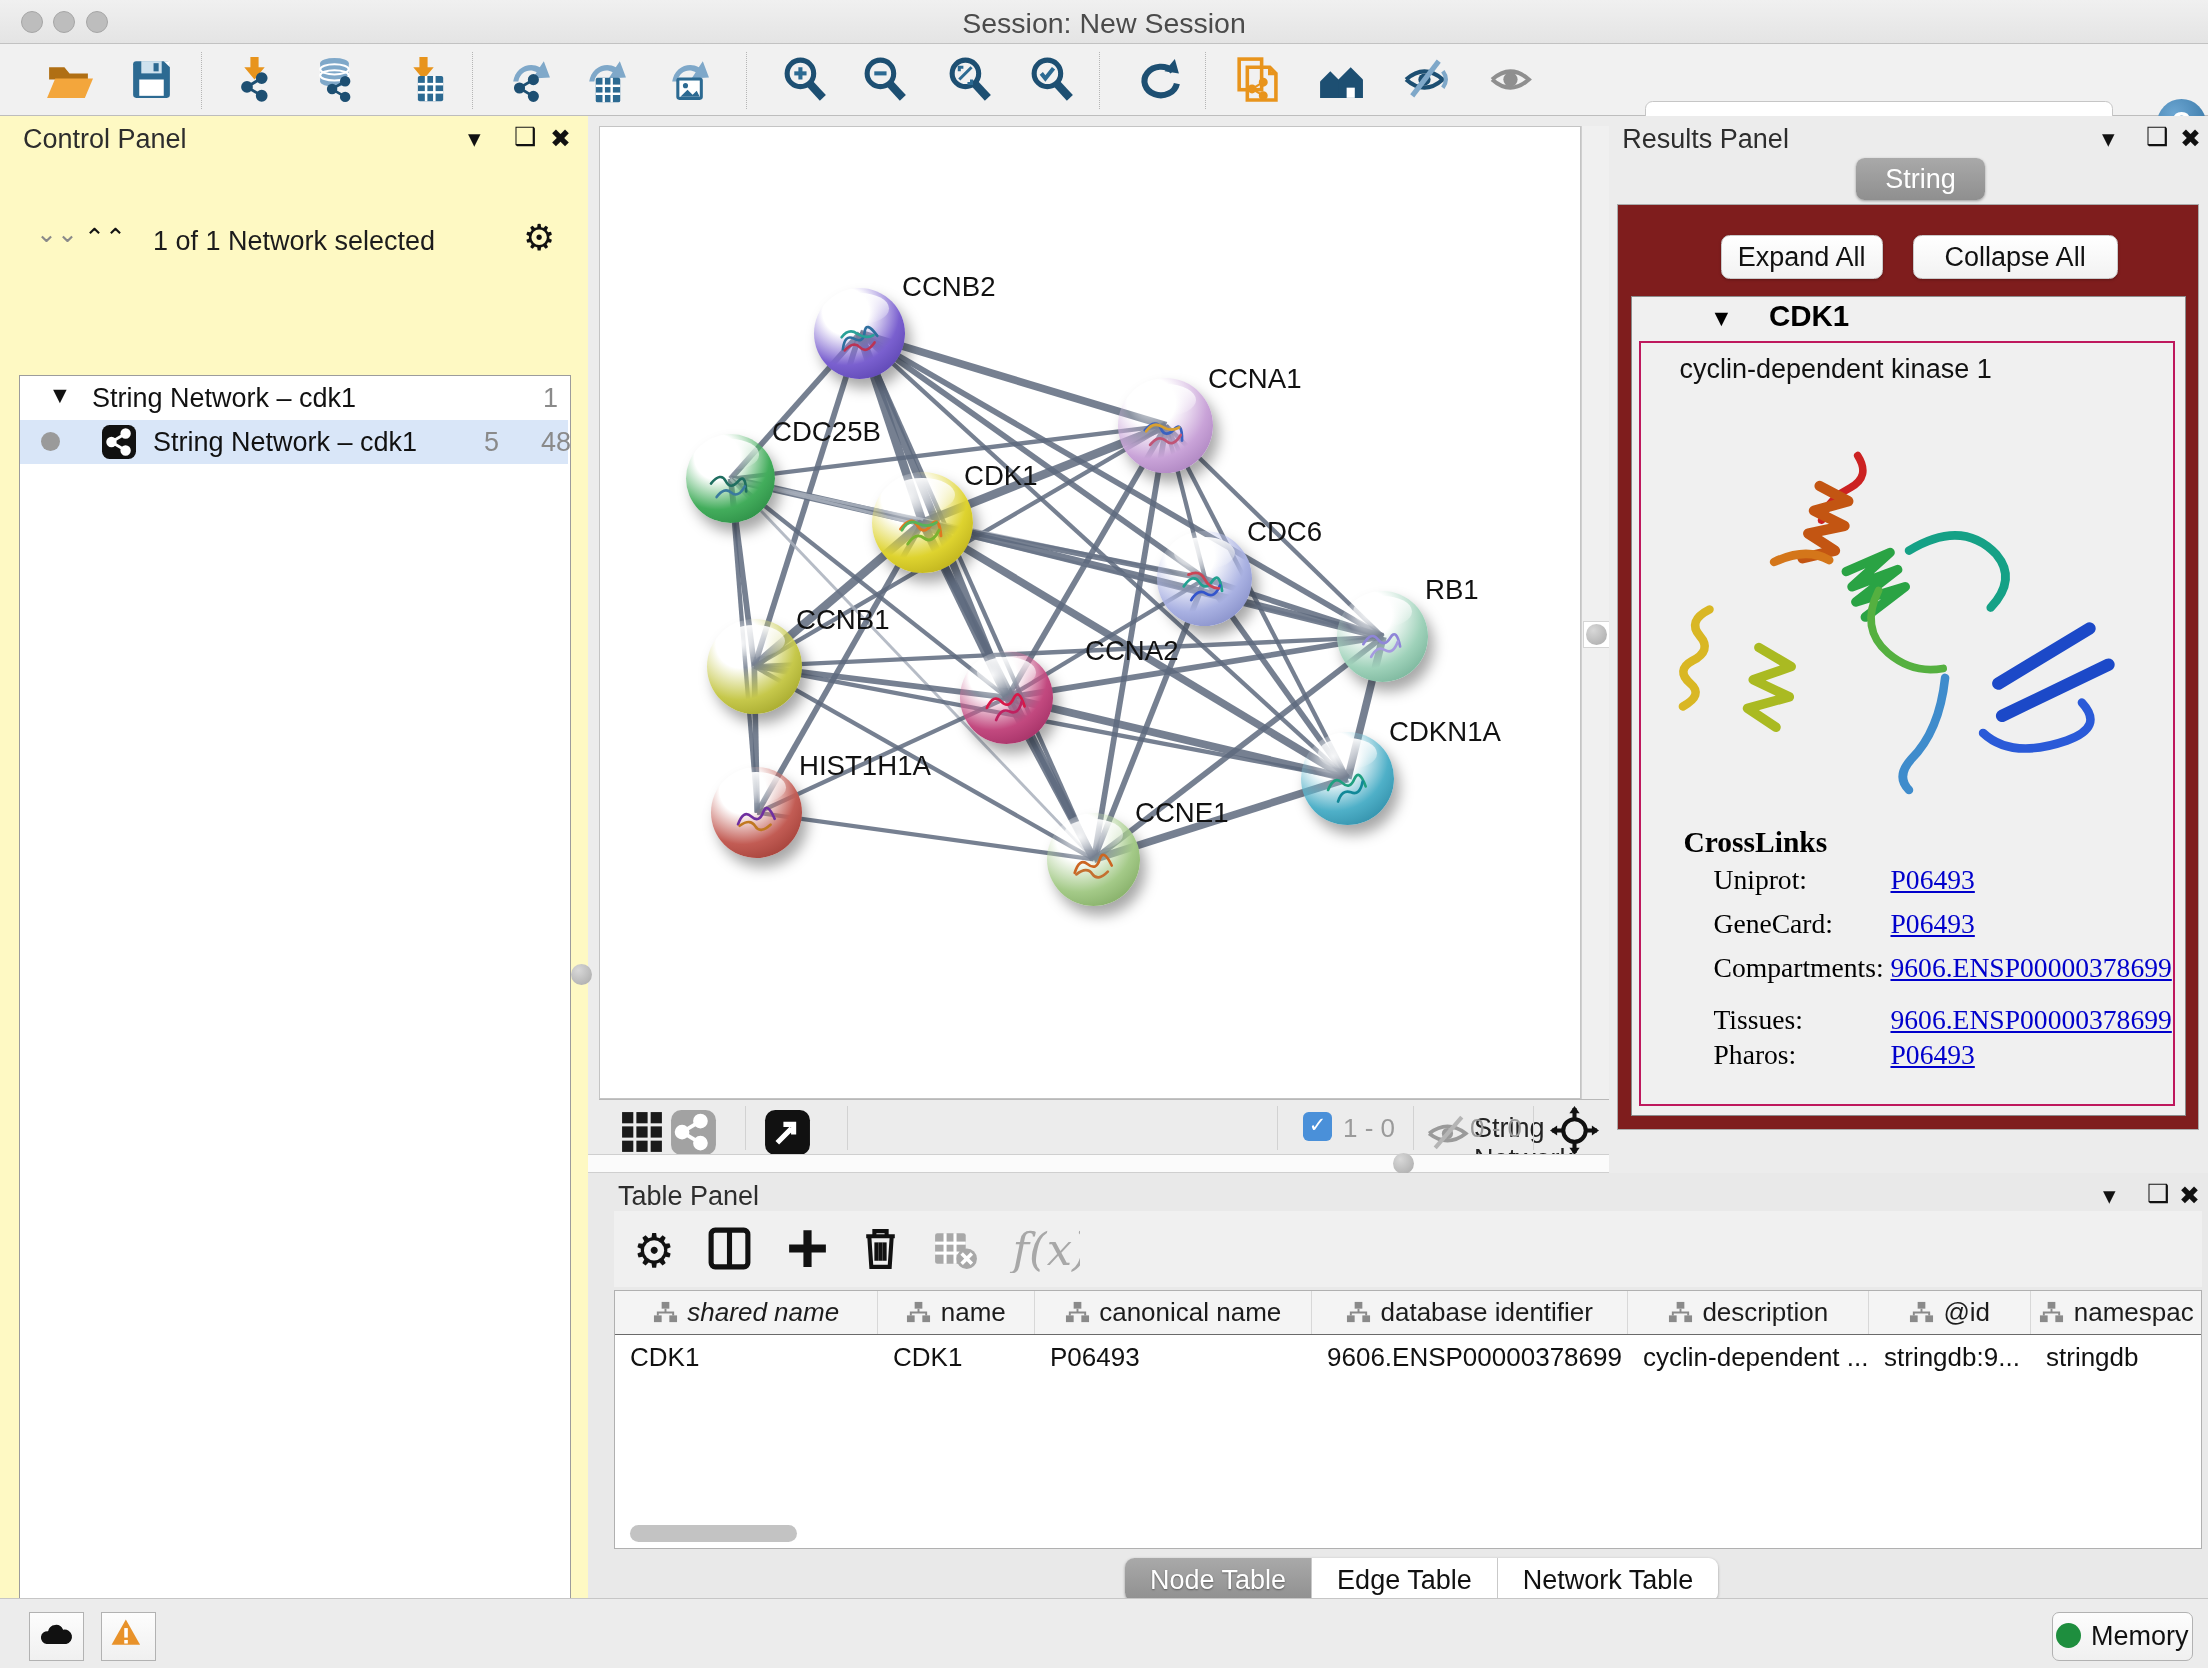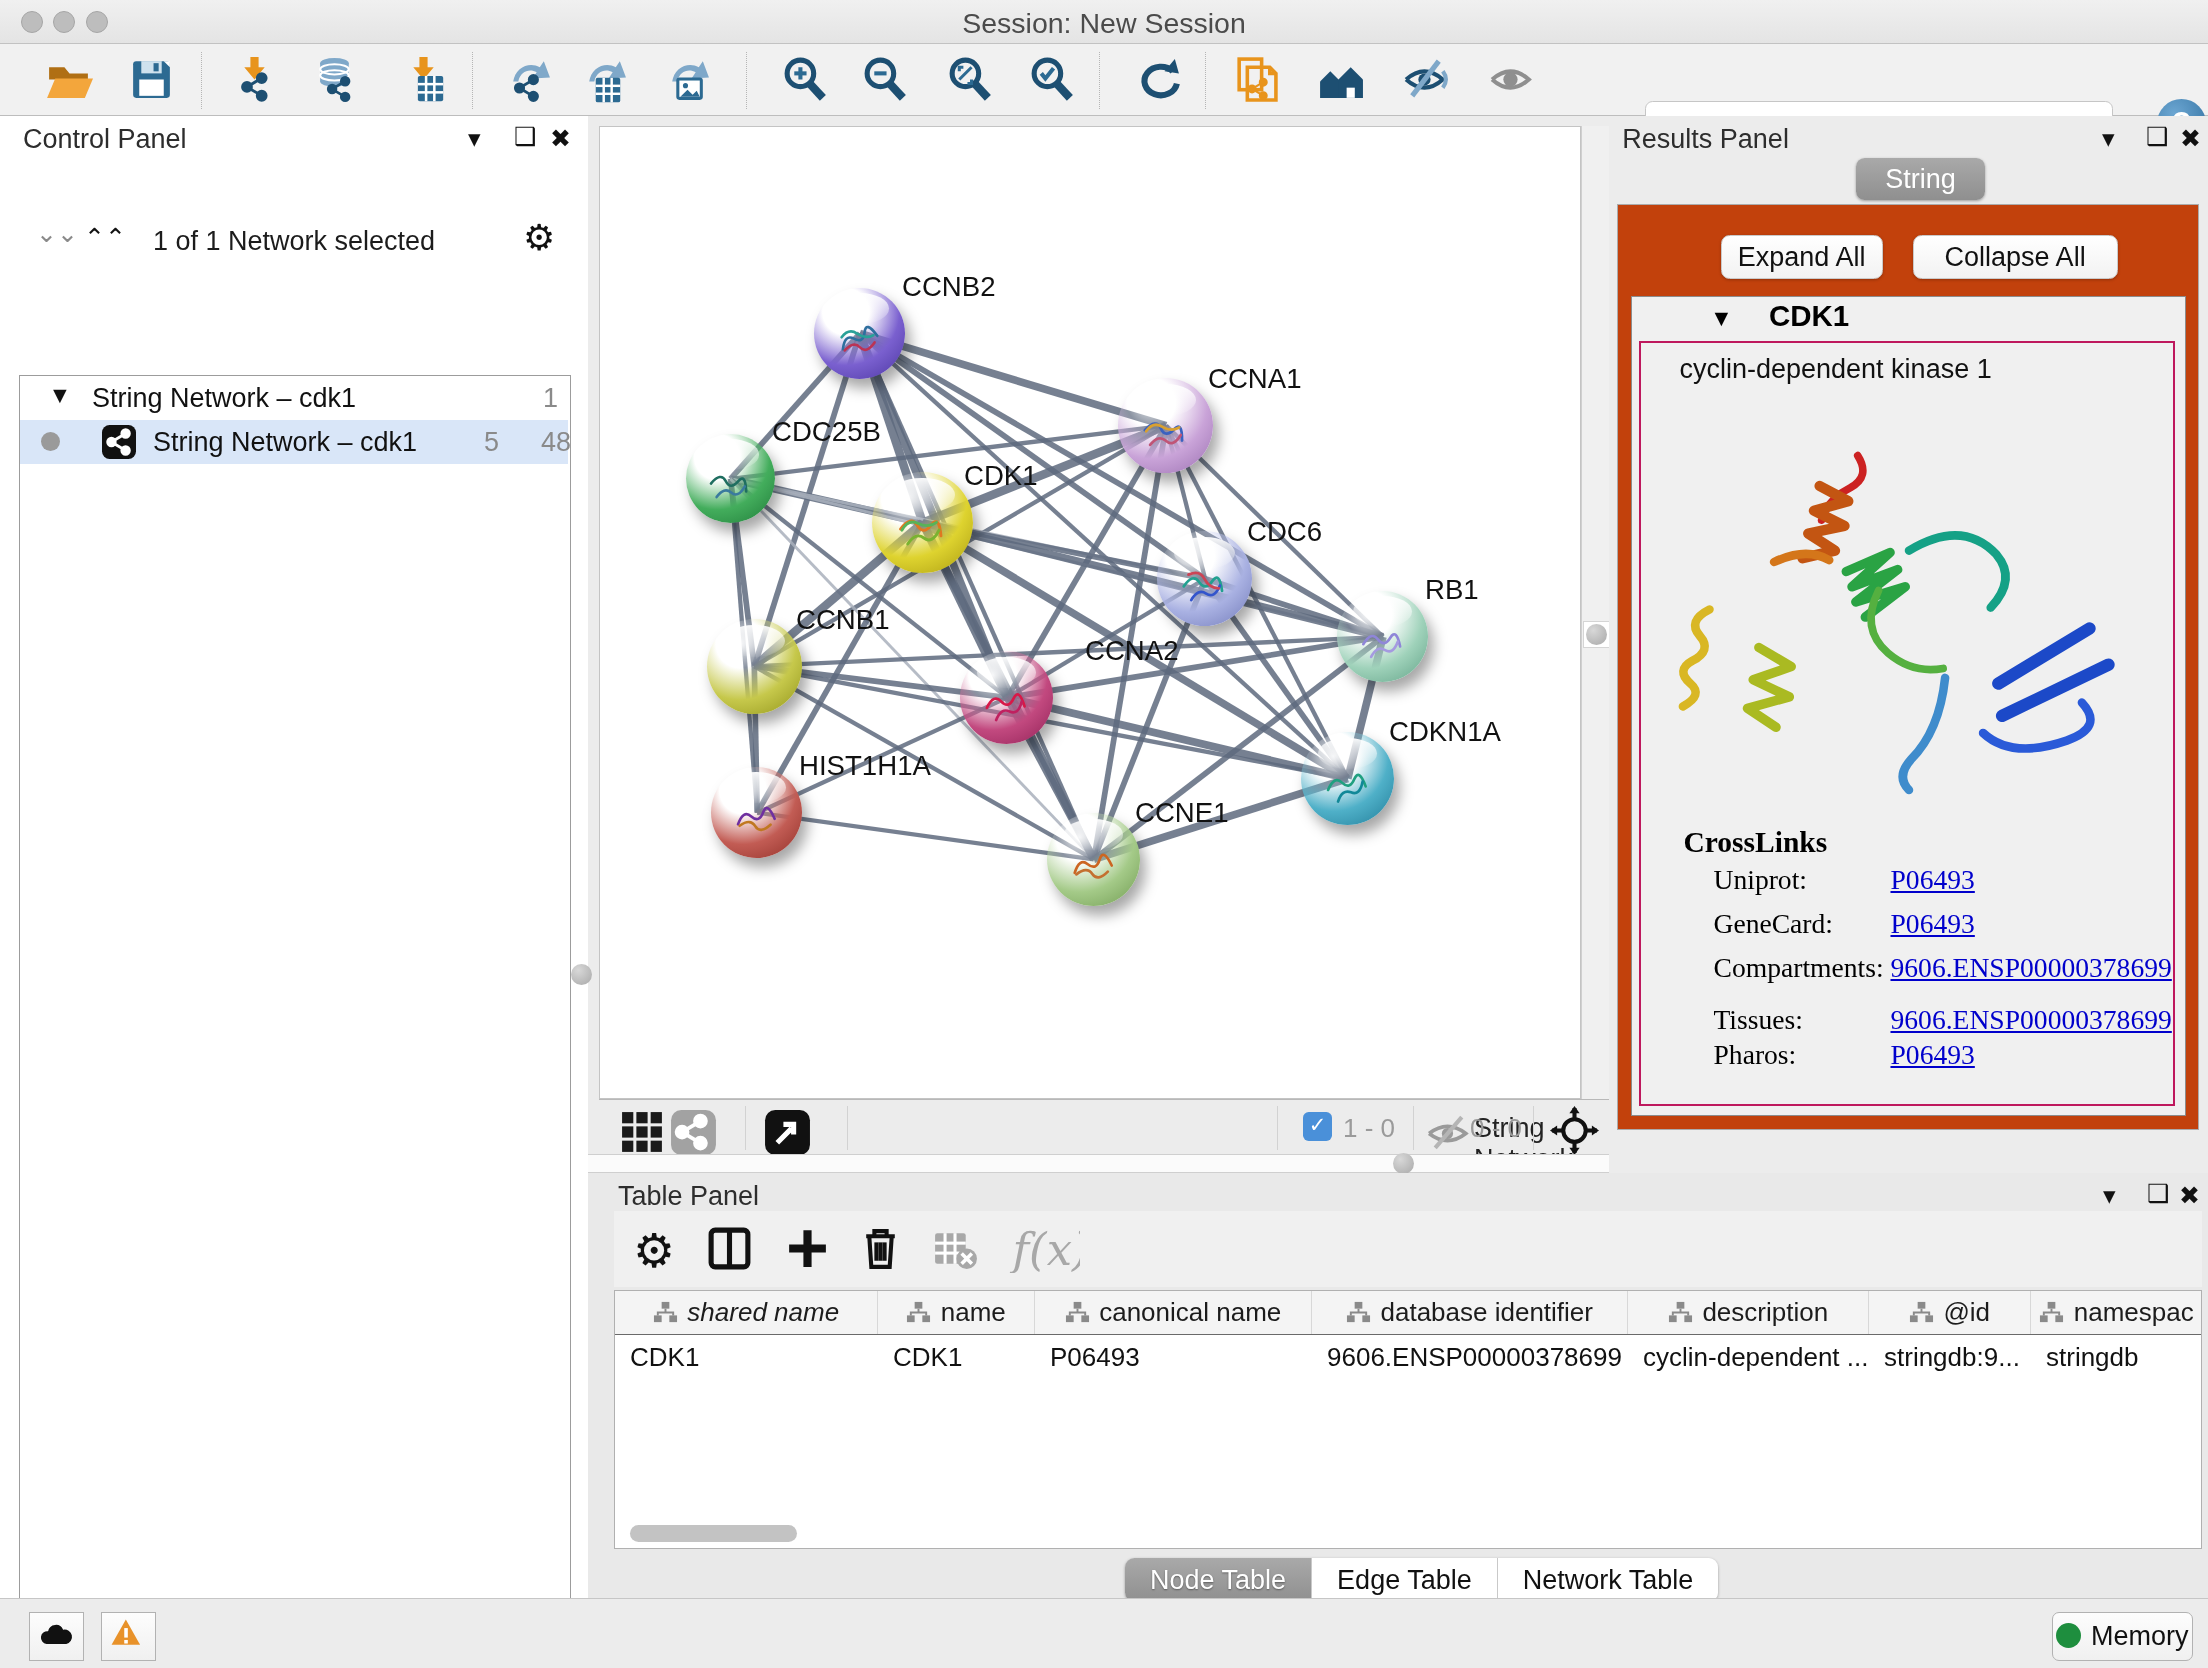--- a/index.html
+++ b/index.html
@@ -35,21 +35,21 @@
   .panel-title { font-size:27px; color:#2d2d2d; }
   .pctrl { position:absolute; top:0; font-size:25px; color:#111; cursor:pointer; }
   .seg { position:absolute; display:flex; height:44px; border-radius:9.5px;
     box-shadow:0 1px 2.9px rgba(0,0,0,.35); overflow:hidden; }
   .seg .sgb { height:44px; background:#fff; color:#111; font-size:27px; text-align:center;
     line-height:44px; border-right:1px solid #c9c9c9; cursor:pointer; white-space:nowrap; padding:0 25px; }
   .seg .sgb:last-child { border-right:none; }
   .seg .active { background:linear-gradient(#a9a9a9,#8f8f8f); color:#fff; text-shadow:0 1px 1.9px rgba(0,0,0,.4); }
 
   
-  #control-panel { left:0; top:116px; width:588px; height:1482px; background:#ffffff; }
+  #control-panel { left:0; top:116px; width:588px; height:1482px; background:#fef9c3; }
   #cp-list { position:absolute; left:19px; top:259px; width:552px; height:1313px;
     background:#fff; border:1.9px solid #9c9c9c; }
   .netrow { position:absolute; left:0; width:548px; height:44px; font-size:27px; color:#111; }
   .netrow .num { position:absolute; color:#8a8a8a; }
   #row-collection { top:0; }
   #row-network { top:44px; background:#d9e6f8; }
   .sharebadge { position:absolute; width:34px; height:34px; border-radius:7.6px; background:#111; }
   .sharebadge svg { width:34px; height:34px; }
   .graydot { position:absolute; width:19px; height:19px; border-radius:50%; background:#9a9a9a; }
 
@@ -92,21 +92,21 @@
     font-size:26px; color:#1c1c1c; border-right:1px solid #d8d8d8; overflow:hidden; white-space:nowrap; }
   .tr { display:flex; height:44px; }
   .td { font-size:26px; color:#111; padding-left:15px; line-height:44px;
     overflow:hidden; white-space:nowrap; }
   #tbl-scroll { position:absolute; left:9.5px; bottom:5.7px; width:1569px; height:17px; }
   #tbl-thumb { position:absolute; left:5.7px; top:0; width:167px; height:17px; border-radius:8.6px; background:#c3c3c3; }
 
   
   #results-panel { left:1609px; top:116px; width:599px; height:1057px; background:#ececec; }
   #rp-box { position:absolute; left:7.6px; top:88px; width:582px; height:926px;
-    border:1.9px solid #ababab; background:#c2410c; }
+    border:1.9px solid #ababab; background:#7f1d1d; }
   .rbtn { position:absolute; height:44px; background:linear-gradient(#ffffff,#f2f2f2);
     border:1px solid #cacaca; border-radius:8.6px; box-shadow:0 1px 2.9px rgba(0,0,0,.25);
     font-size:27px; color:#111; text-align:center; line-height:42px; cursor:pointer; }
   #cdk1-box { position:absolute; left:13.3px; top:91px; width:555px; height:820px;
     border:1.9px solid #8c8c8c; background:#f0f0f0; }
   #cdk1-head { position:absolute; left:0; top:0; width:100%; height:42px; }
   #cdk1-inner { position:absolute; left:7.6px; top:44px; width:536px; height:765px;
     border:2px solid #be185d; background:#f0f0f0; }
   #cdk1-desc { position:absolute; left:38px; top:11.4px; font-size:27px; color:#111; }
   #protein-svg { position:absolute; left:19px; top:86px; }

